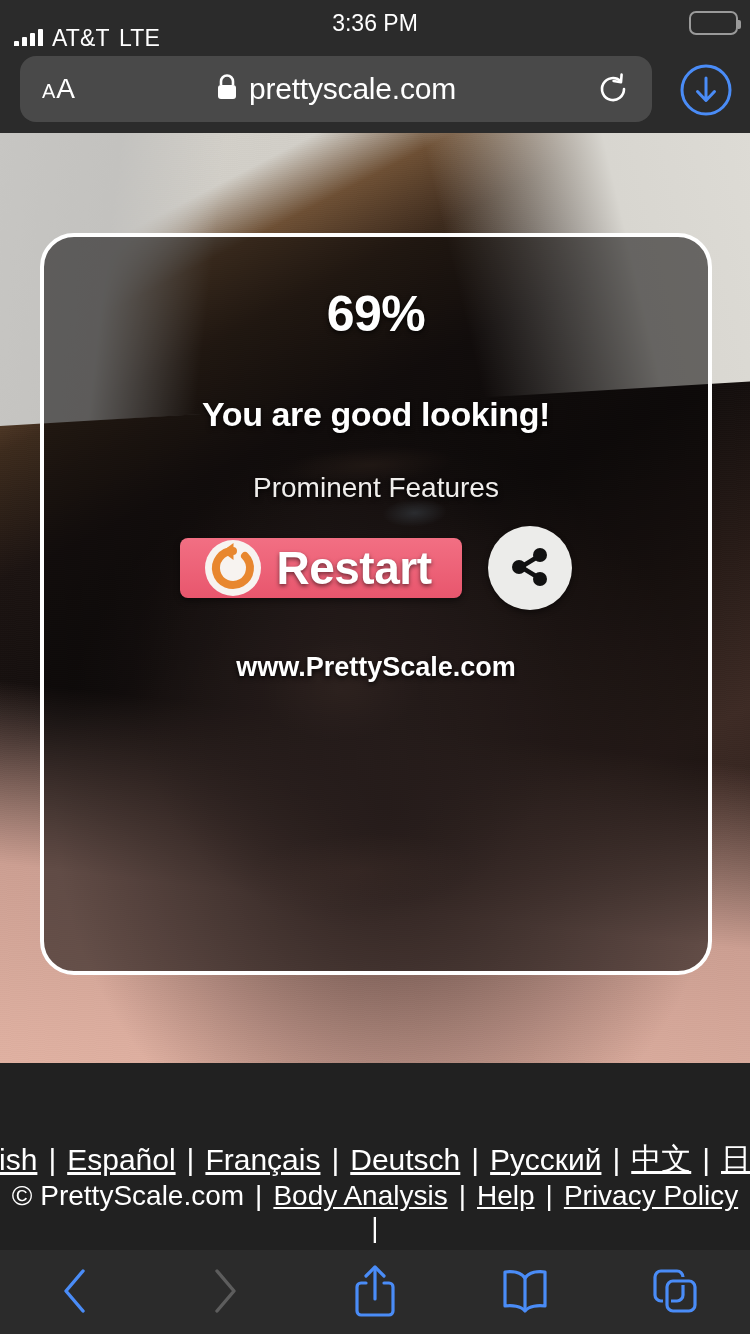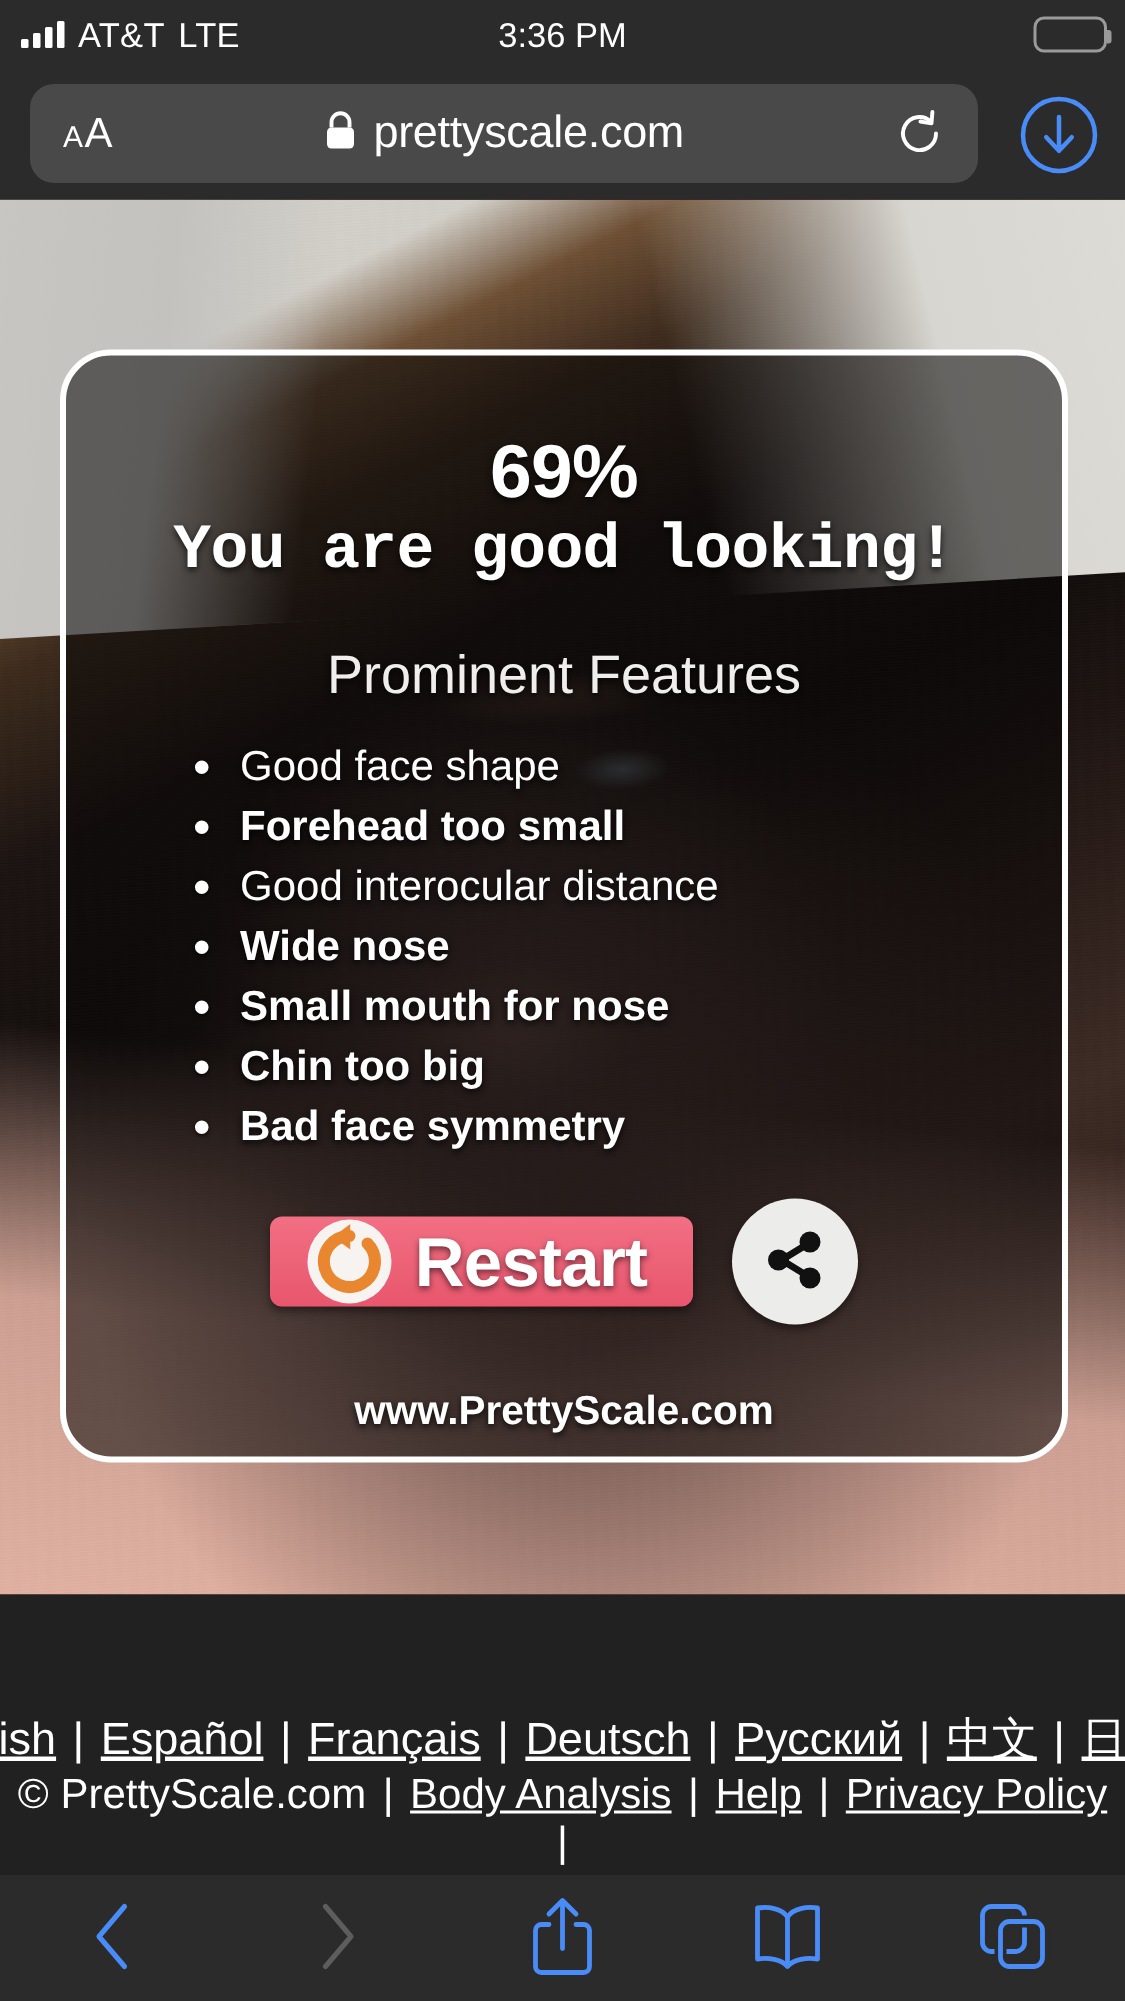--- a/index.html
+++ b/index.html
@@ -17,21 +17,21 @@
   }
 
   
   #status-bar {
     position:absolute; top:0; left:0; width:750px; height:46px;
     background:#2b2b2b;
     display:flex; align-items:center;
     z-index:40;
   }
   #status-left {
-    position:absolute; left:14px; top:0; height:46px;
+    position:absolute; left:14px; top:15px; height:46px;
     display:flex; align-items:center; gap:9px;
   }
   .signal-bars { display:flex; align-items:flex-end; gap:3px; height:18px; }
   .signal-bars i { display:block; width:5px; background:#fff; border-radius:1px; }
   .signal-bars i:nth-child(1){ height:6px; }
   .signal-bars i:nth-child(2){ height:10px; }
   .signal-bars i:nth-child(3){ height:14px; }
   .signal-bars i:nth-child(4){ height:18px; }
   .sb-text { color:#fff; font-size:23px; letter-spacing:0.2px; }
   #status-time {
@@ -176,28 +176,28 @@
     padding:0 26px;
     display:flex; flex-direction:column; align-items:center;
   }
   #score {
     margin-top:48px;
     color:#fff; font-size:50px; font-weight:bold;
     text-shadow:0 2px 5px rgba(0,0,0,0.75);
     letter-spacing:-0.5px;
   }
   #verdict {
-    color:#fff; font-size:42px; font-weight:bold;
+    margin-top:52px;
+    color:#fff; font-size:34px; font-weight:bold;
     text-shadow:0 2px 5px rgba(0,0,0,0.75);
     letter-spacing:-0.4px;
-    font-family:Liberation Mono, monospace;
   }
   #features-heading {
     margin-top:38px;
-    color:#f0eeec; font-size:36px; font-weight:400;
+    color:#f0eeec; font-size:28px; font-weight:400;
     text-shadow:0 2px 5px rgba(0,0,0,0.8);
   }
   #features-list {
     margin-top:26px;
     align-self:flex-start;
     margin-left:52px;
     list-style:none;
   }
   #features-list li {
     position:relative;
@@ -352,29 +352,20 @@
         <div id="photo-wall"></div>
         <div id="photo-face"></div>
       </div>
 
       <div id="result-card">
         <div id="card-inner">
           <div id="score">69%</div>
           <div id="verdict">You are good looking!</div>
           <div id="features-heading">Prominent Features</div>
 
-          <ul id="features-list">
-            <li class="normal">Good face shape</li>
-            <li class="bold">Forehead too small</li>
-            <li class="normal">Good interocular distance</li>
-            <li class="bold">Wide nose</li>
-            <li class="bold">Small mouth for nose</li>
-            <li class="bold">Chin too big</li>
-            <li class="bold">Bad face symmetry</li>
-          </ul>
 
           <div id="actions">
             <button id="restart-button">
               <span id="restart-icon">
                 <svg width="58" height="58" viewBox="0 0 58 58">
                   <circle cx="29" cy="29" r="28" fill="#f7f3f0"></circle>
                   <path d="M29 12 a17 17 0 1 0 12 5" fill="none" stroke="#e8872f" stroke-width="8" stroke-linecap="round"></path>
                   <path d="M29.5 4 L29.5 21 L18 12.6 Z" fill="#e8872f"></path>
                 </svg>
               </span>

